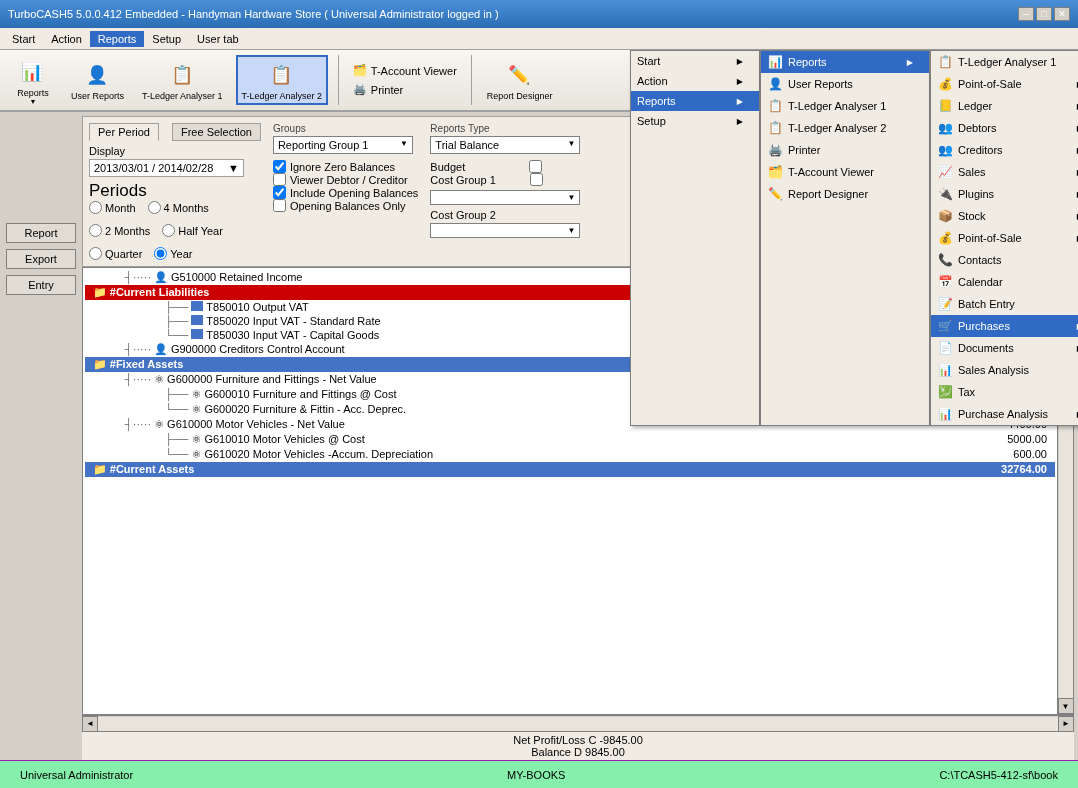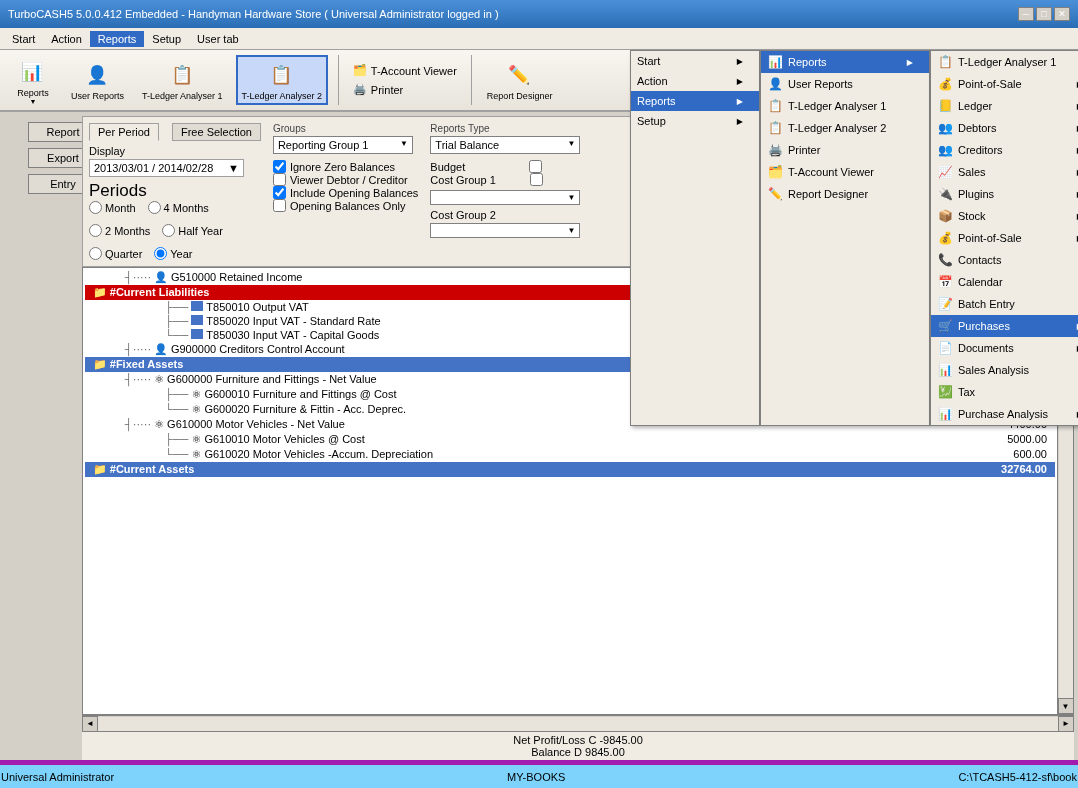--- a/index.html
+++ b/index.html
@@ -152,26 +152,26 @@
       width: 16px; height: 16px;
       background: #d4d0c8;
       border: 1px solid #808080;
       display: flex; align-items: center; justify-content: center;
       font-size: 8px; cursor: pointer;
     }
     .scroll-track-h { flex: 1; background: #e8e4dc; height: 14px; }
 
     
     .status-bar {
-      background: #7dd3fc;
-      border-top: 5px solid #a21caf;
+      background: #86efac;
+      border-top: 1px solid #a21caf;
       height: 28px;
       display: flex;
       align-items: center;
-      padding: 0 1px;
+      padding: 0 20px;
       justify-content: space-between;
     }
 
     
     .net-profit-area {
       background: #f0ece4;
       border-top: 1px solid #808080;
       padding: 2px 8px;
       text-align: center;
       font-family: 'Courier New', monospace;
@@ -238,22 +238,22 @@
       font-size: 11px;
     }
 
     .content-wrapper {
       display: flex;
       height: calc(788px - 28px - 22px - 62px - 28px);
     }
 
     .left-action-panel {
       display: flex;
-      flex-direction: row;
-      gap: 22px;
+      flex-direction: column;
+      gap: 1px;
       padding: 6px 6px;
       width: 82px;
     }
 
     .main-area {
       flex: 1;
       display: flex;
       flex-direction: column;
       padding: 4px 4px 0 0;
     }

